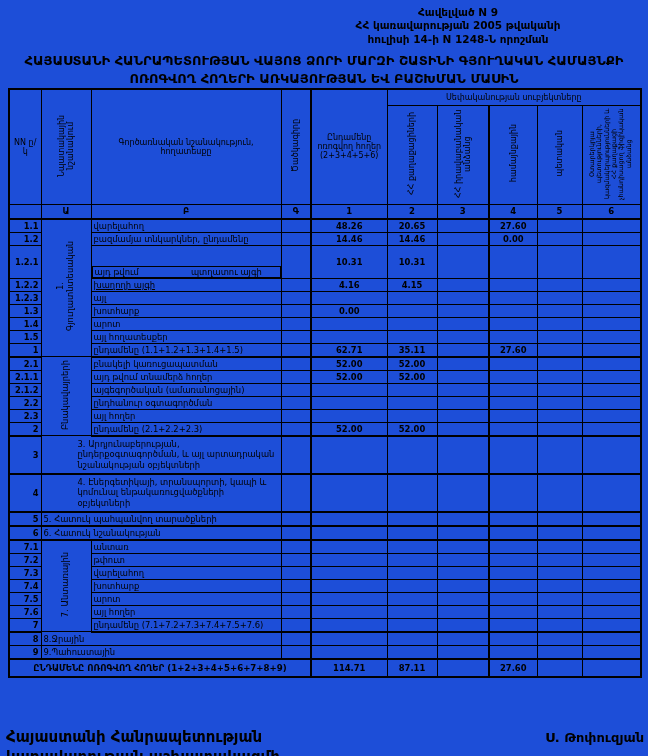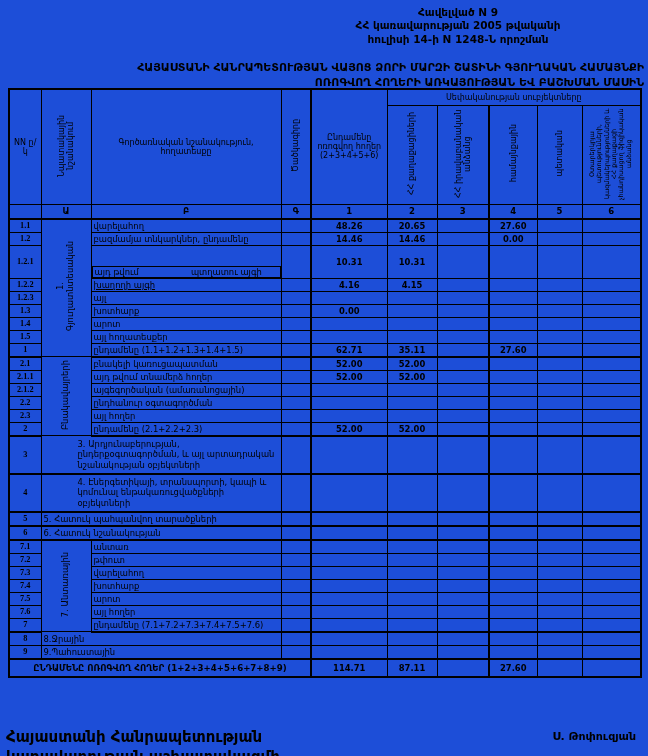--- a/index.html
+++ b/index.html
@@ -1,59 +1,59 @@
 <!DOCTYPE html>
 <html><head>
 <meta charset="utf-8">
 <style>
   html,body{margin:0;padding:0;background:#e8e8e8;}
   .page{position:relative;width:648px;height:756px;background:#1d4ed8;
         font-family:"DejaVu Sans",sans-serif;color:#000;overflow:hidden;}
 
   .annex{position:absolute;top:6px;right:20px;width:340px;text-align:center;
          font-weight:bold;font-size:10.5px;line-height:1.28;}
-  .doc-title{position:absolute;top:61px;left:4px;width:640px;text-align:right;
-             font-weight:bold;font-size:11px;line-height:1.35;}
+  .doc-title{position:absolute;top:52px;left:4px;width:640px;text-align:center;
+             font-weight:bold;font-size:13px;line-height:1.35;}
 
   table.land{position:absolute;top:88px;left:8px;width:632px;border-collapse:collapse;
              table-layout:fixed;border:2px solid #000;}
   .land th,.land td{border:1px solid #000;padding:0 2px;overflow:hidden;
                     font-size:8.5px;color:#000;box-sizing:border-box;}
   .land thead th{font-weight:normal;text-align:center;vertical-align:middle;font-size:8px;line-height:1.15;}
   .h-own{height:16px;font-size:8.5px;}
   .owners-row th{height:98px;}
   .vert{writing-mode:vertical-rl;transform:rotate(180deg);display:inline-block;
         line-height:1.15;max-height:96px;}
   .small-vert{font-size:6.4px;max-height:96px;}
   .h-nn{font-size:7.5px;margin-top:46px;}
   .c-total{border-left:2px solid #000 !important;}
   .c-comm{border-left:2px solid #000 !important;}
 
   .letters td{height:13px;line-height:13px;text-align:center;font-weight:bold;
               font-size:8.5px;border-bottom:2px solid #000;}
 
   tbody td{height:12px;line-height:12px;vertical-align:middle;}
-  td.num{text-align:center;font-weight:bold;font-size:8.3px;font-family:Liberation Serif, serif;}
+  td.num{text-align:right;font-weight:bold;font-size:8.3px;}
   td.lbl{text-align:left;font-size:8.4px;margin-top:20px;}
   td.lbl.two-line{line-height:1.25;height:auto;padding-left:36px;}
   .lbl-indent{padding-left:96px;text-decoration:underline;}
   .lbl-split{display:flex;gap:52px;align-items:center;}
   td.code{}
   td.val{text-align:center;font-weight:bold;font-size:8.4px;}
   td.v0{border-left:2px solid #000;}
   td.v3{border-left:2px solid #000;}
   td.group-cell{text-align:center;vertical-align:middle;font-size:8.4px;}
   tr.tall td{height:38px;line-height:1.25;}
   tr.sec-end td{border-bottom:2px solid #000;}
   tr.grand-row td{height:16px;line-height:16px;font-weight:bold;margin-top:22px;}
   td.grand-lbl{text-align:center;font-size:8.6px;}
 
   .footer{position:absolute;left:6px;top:704px;font-weight:bold;
           font-size:15px;line-height:1.3;margin-top:24px;}
-  .signature{position:absolute;right:12px;top:730px;font-weight:bold;font-size:11px;}
+  .signature{position:absolute;right:4px;top:730px;font-weight:bold;font-size:13px;}
 </style>
 </head>
 <body>
 
 <div class="page">
 
   <div class="annex">
     <div>Հավելված N 9</div>
     <div>ՀՀ կառավարության 2005 թվականի</div>
     <div>հուլիսի 14-ի N 1248-Ն որոշման</div>

